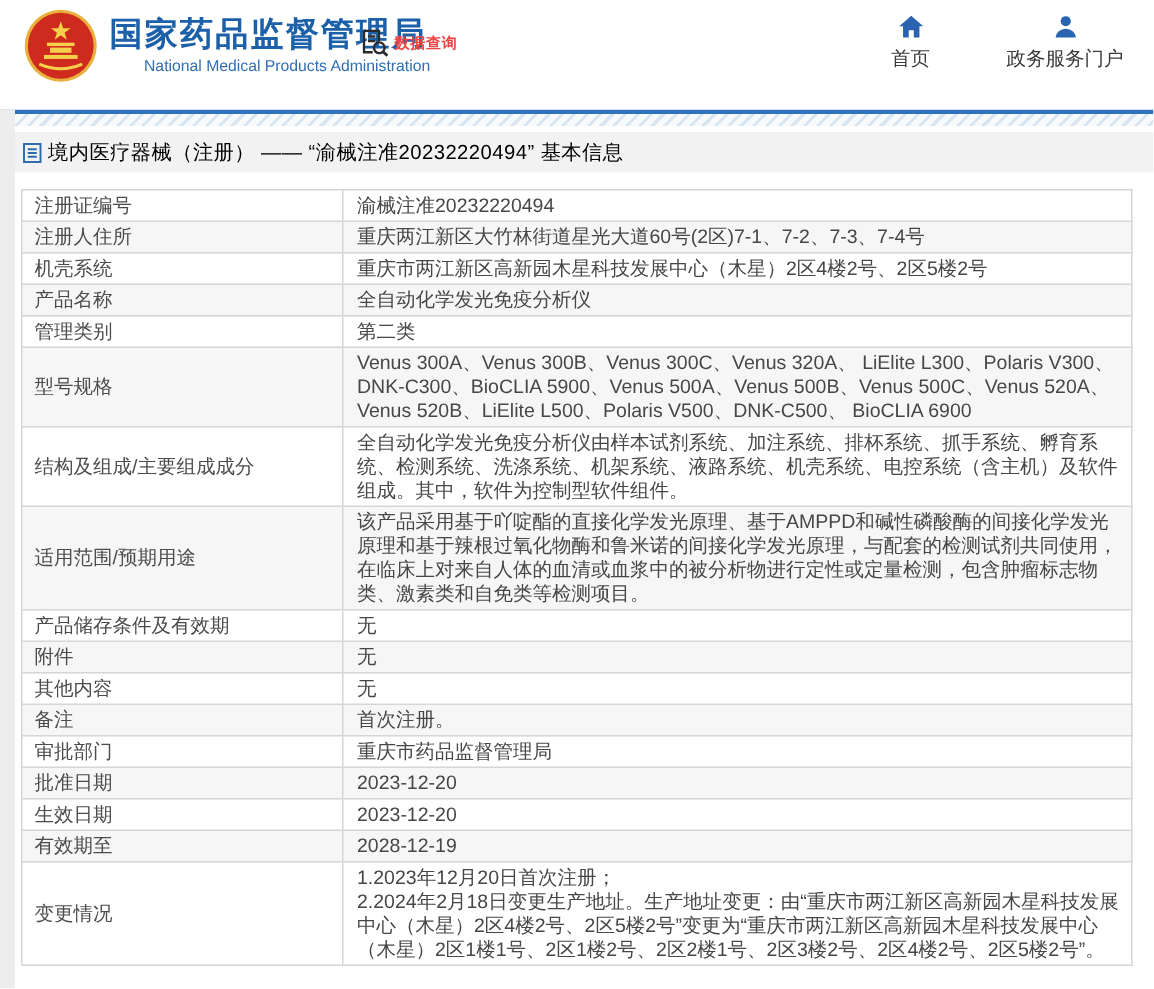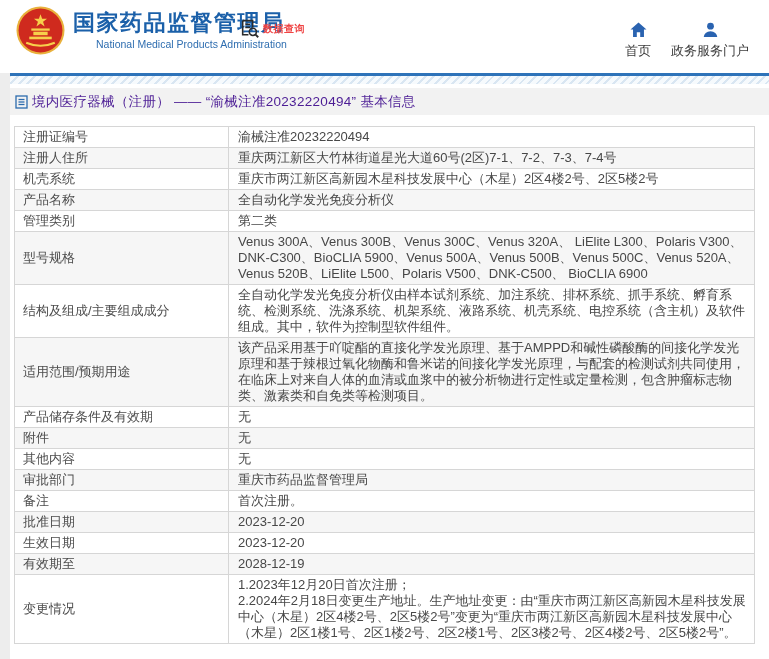--- a/index.html
+++ b/index.html
@@ -11,32 +11,32 @@
   
   .header{position:relative;height:73px;background:#ffffff;}
   .brand{position:absolute;left:16px;top:6px;display:flex;align-items:center;cursor:pointer;}
   .emblem{width:49px;height:49px;flex:0 0 auto;}
   .brand-text{margin-left:8px;}
   .brand-cn{font-size:22px;font-weight:bold;color:#1b60a9;letter-spacing:1.5px;line-height:26px;}
   .brand-en{font-size:10.5px;color:#2f6eb0;line-height:14px;margin-top:1px;padding-left:23px;}
   .data-query{position:absolute;left:239px;top:18px;display:flex;align-items:center;cursor:pointer;}
   .data-query svg{margin-right:3px;}
   .data-query span{font-size:10px;color:#ef4444;font-weight:600;letter-spacing:0.5px;}
-  .top-nav{position:absolute;right:20px;top:22px;display:flex;gap:20px;}
+  .top-nav{position:absolute;right:20px;top:10px;display:flex;gap:51px;}
   .nav-item{display:flex;flex-direction:column;align-items:center;cursor:pointer;}
   .nav-item .nav-label{font-size:13px;color:#3b3b3b;margin-top:4px;white-space:nowrap;}
   
   .blue-line{height:3px;background:#2e73b9;}
   .hatch{height:8px;background:repeating-linear-gradient(135deg,#d9e6f2 0 2px,#f6fafd 2px 6px);}
   .gutter{position:absolute;left:0;top:73px;width:10px;height:586px;background:#ededed;}
   
   .content{margin-left:10px;width:759px;}
   .breadcrumb-bar{margin-top:4px;height:27px;background:#f2f2f2;display:flex;align-items:center;padding-left:5px;box-sizing:border-box;}
   .breadcrumb-bar svg{margin-right:4px;flex:0 0 auto;}
-  .breadcrumb-text{font-size:13.5px;color:#4c1d95;letter-spacing:0.3px;}
+  .breadcrumb-text{font-size:13.5px;color:#000000;letter-spacing:0.3px;}
   
   table.info{border-collapse:collapse;table-layout:fixed;width:741px;margin:11px 0 0 4px;font-size:13px;line-height:16px;}
   table.info th,table.info td{border:1px solid #d6d6d6;padding:2px 8px;vertical-align:middle;}
   table.info th{width:197px;text-align:left;font-weight:normal;color:#4c4c4c;white-space:nowrap;}
   table.info td{text-align:left;color:#474747;white-space:pre-line;word-break:break-word;padding-left:9px;}
   table.info tr:nth-child(even){background:#f6f6f6;}
 </style>
 </head>
 <body>
 
@@ -141,26 +141,26 @@
       </tr>
       <tr>
         <th>附件</th>
         <td>无</td>
       </tr>
       <tr>
         <th>其他内容</th>
         <td>无</td>
       </tr>
       <tr>
+        <th>备注</th>
+        <td>首次注册。</td>
+      </tr>
+      <tr>
         <th>审批部门</th>
         <td>重庆市药品监督管理局</td>
-      </tr>
-      <tr>
-        <th>备注</th>
-        <td>首次注册。</td>
       </tr>
       <tr>
         <th>批准日期</th>
         <td>2023-12-20</td>
       </tr>
       <tr>
         <th>生效日期</th>
         <td>2023-12-20</td>
       </tr>
       <tr>

